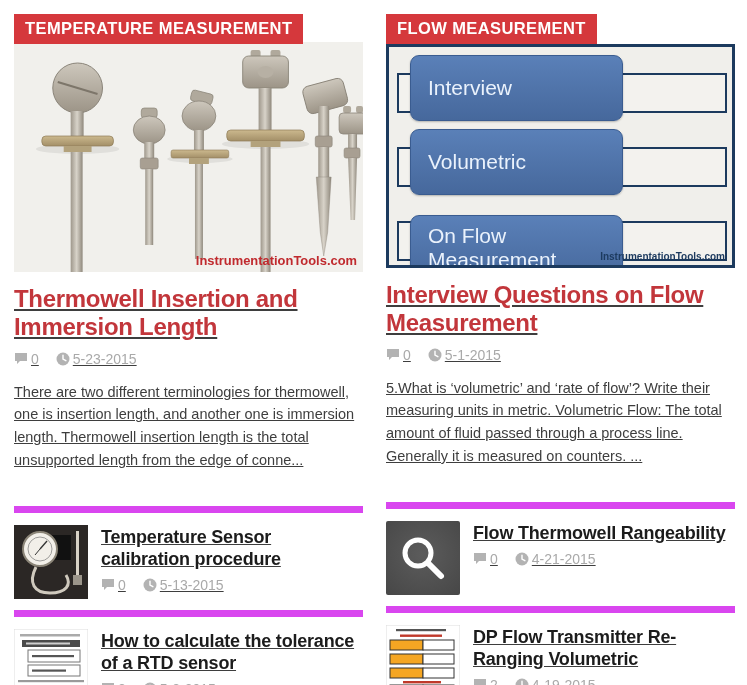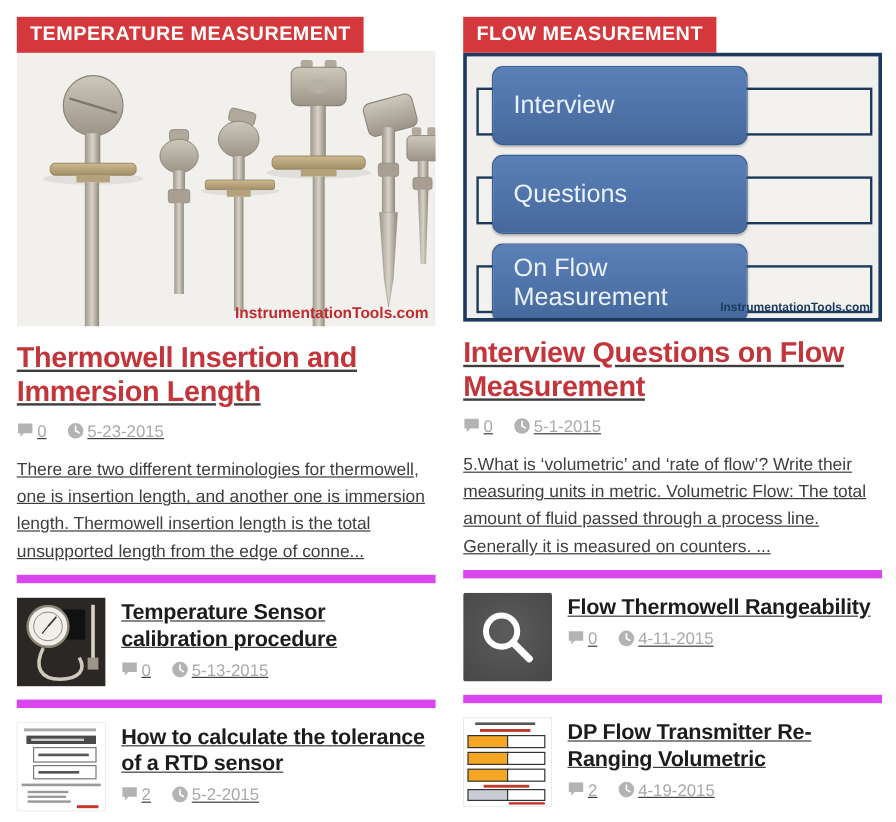--- a/index.html
+++ b/index.html
@@ -50,21 +50,21 @@
   .post-title a{
     display:block; color:var(--title_red); text-decoration:none;
     font-size:24px; line-height:1.18; font-weight:bold; letter-spacing:-.3px;
     cursor:pointer;
   }
 
   .meta{display:flex; align-items:center; gap:17px; color:var(--meta_gray); font-size:14px;}
   .mi{display:inline-flex; align-items:center; gap:3px;}
   .mi svg{display:block;}
 
-  .excerpt{font-size:14.5px; line-height:1.57; color:#3e3e3e; margin:14px 0 7px;}
+  .excerpt{font-size:14.5px; line-height:1.57; color:#3e3e3e; margin:14px 0 34px;}
 
   .post-row{
     border-top:7px solid #d946ef; padding:12px 0 11px;
     display:flex; gap:13px; align-items:flex-start;
   }
   .thumb{flex:0 0 74px; width:74px; height:74px; display:block; cursor:pointer;}
   .thumb svg{display:block; width:74px; height:74px;}
   .pr-body{flex:1; min-width:0;}
   .pr-title{margin:1px 0 7px;}
   .pr-title a{
@@ -250,23 +250,23 @@
   </div>
 
   <div class="col">
     <a class="badge">FLOW MEASUREMENT</a>
 
     <a class="featured-link">
       <div class="flow-img">
         <div class="flow-outline" style="top:26px"></div>
         <div class="flow-chip" style="top:8px">Interview</div>
         <div class="flow-outline" style="top:100px"></div>
-        <div class="flow-chip" style="top:82px">Questions</div>
+        <div class="flow-chip" style="top:82px">Volumetric</div>
         <div class="flow-outline" style="top:174px"></div>
-        <div class="flow-chip" style="top:156px">On Flow Measurement</div>
+        <div class="flow-chip" style="top:168px">On Flow Measurement</div>
         <div class="flow-watermark">InstrumentationTools.com</div>
       </div>
     </a>
 
     <h2 class="post-title">
       <a>Interview Questions on Flow Measurement</a>
     </h2>
 
     <div class="meta">
       <span class="mi">
@@ -312,21 +312,21 @@
               <svg width="14" height="13" viewBox="0 0 14 13">
                 <path d="M1 1h12v8H6l-3 3V9H1z" fill="#b3b3b3"></path>
               </svg>
               <span>0</span>
             </span>
           <span class="mi">
               <svg width="14" height="14" viewBox="0 0 14 14">
                 <circle cx="7" cy="7" r="6.5" fill="#b3b3b3"></circle>
                 <path d="M7 3.3V7l2.9 1.7" stroke="#fff" stroke-width="1.4" fill="none" stroke-linecap="round"></path>
               </svg>
-              <span>4-11-2015</span>
+              <span>4-21-2015</span>
             </span>
         </div>
       </div>
     </div>
 
     
     <div class="post-row">
       <a class="thumb">
         <svg viewBox="0 0 74 74">
           <rect width="74" height="74" fill="#fff" stroke="#ddd" stroke-width="1"></rect>

